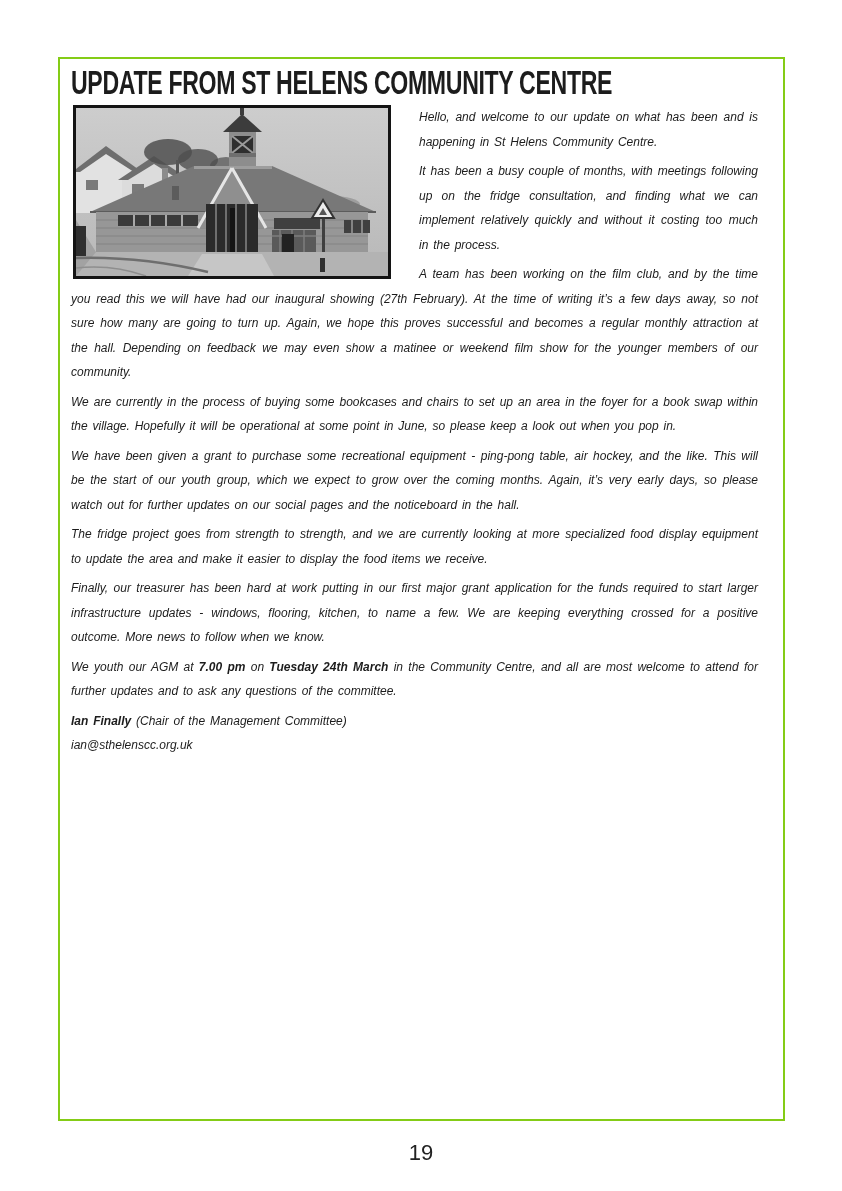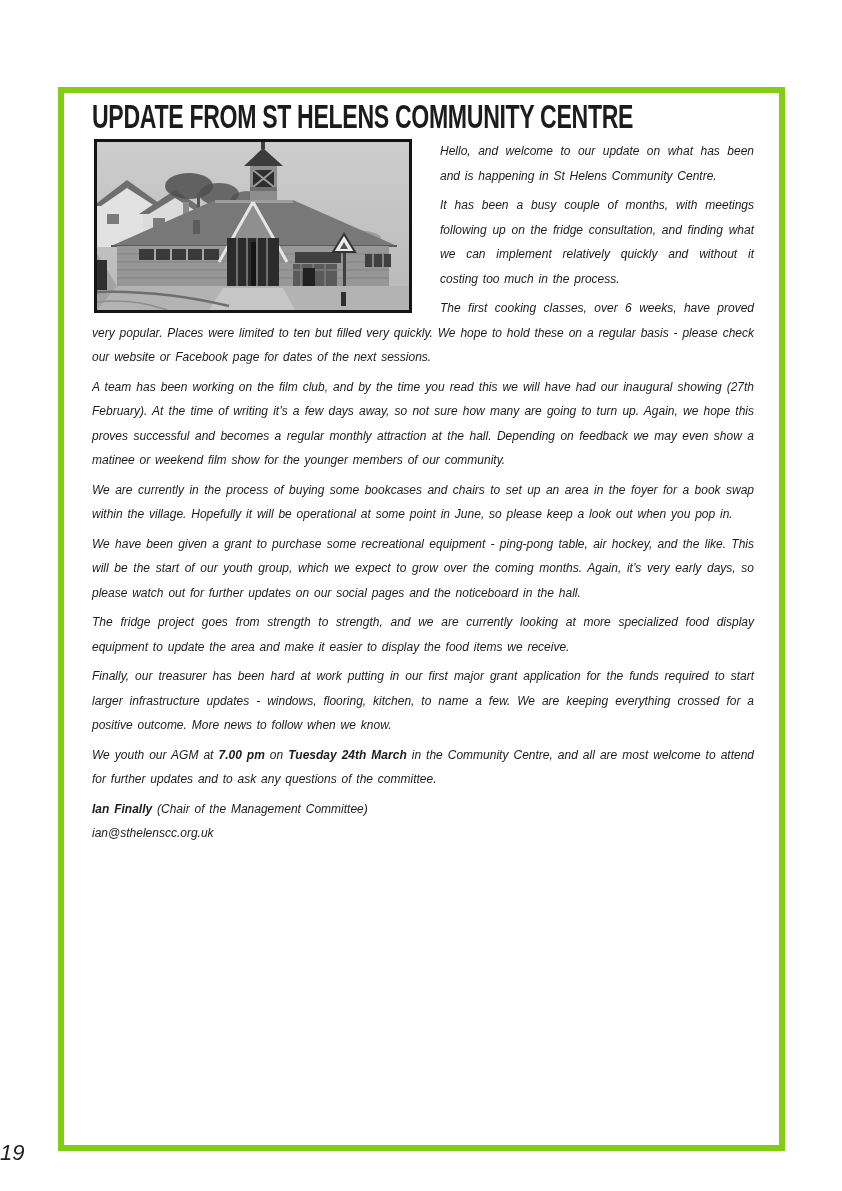--- a/index.html
+++ b/index.html
@@ -8,24 +8,23 @@
     background: #ffffff;
     font-family: "Liberation Sans", "DejaVu Sans", sans-serif;
     color: #1c1c1c;
     position: relative;
     overflow: hidden;
   }
   .frame {
     position: absolute;
     left: 58px; top: 57px;
     width: 727px; height: 1064px;
-    border: 6px solid #84cc16;
+    border: 2px solid #84cc16;
     background: #ffffff;
-    padding: 4px 25px 0 28px;
-    margin-top: 30px;
+    padding: 4px 25px 0 11px;
   }
   h1.article-title {
     font-size: 34px;
     font-weight: bold;
     line-height: 39px;
     letter-spacing: -0.5px;
     white-space: nowrap;
     margin: 0 0 3px 0;
   }
   h1.article-title .squeeze {
@@ -47,24 +46,23 @@
     line-height: 24.5px;
     word-spacing: 1.5px;
     margin: 0 0 5px 0;
     font-style: italic;
   }
   .content p b { font-weight: bold; }
   .page-number {
     position: absolute;
     left: 0; top: 1140px;
     width: 842px;
-    text-align: left;
+    text-align: center;
     font-size: 22px;
     color: #222;
-    font-style: italic;
   }
 </style>
 </head>
 <body>
 
 <div class="frame">
   <h1 class="article-title"><span class="squeeze">UPDATE FROM ST HELENS COMMUNITY CENTRE</span></h1>
 
   <div class="content">
 
@@ -151,21 +149,20 @@
           <path d="M0 150 Q 64 148 132 164" stroke="#6e6e6e" stroke-width="2.5" fill="none"></path>
           <path d="M0 160 Q 36 156 70 168" stroke="#8e8e8e" stroke-width="1.5" fill="none"></path>
           <rect x="0" y="118" width="10" height="30" fill="#2f2f2f"></rect>
           <rect x="244" y="150" width="5" height="14" fill="#303030"></rect>
         </g>
       </svg>
     </div>
 
     <p>Hello, and welcome to our update on what has been and is happening in St Helens Community Centre.</p>
     <p>It has been a busy couple of months, with meetings following up on the fridge consultation, and finding what we can implement relatively quickly and without it costing too much in the process.</p>
-    <p>The first cooking classes, over 6 weeks, have proved very popular. Places were limited to ten but filled very quickly. We hope to hold these on a regular basis - please check our website or Facebook page for dates of the next sessions.</p>
     <p>A team has been working on the film club, and by the time you read this we will have had our inaugural showing (27th February). At the time of writing it’s a few days away, so not sure how many are going to turn up. Again, we hope this proves successful and becomes a regular monthly attraction at the hall. Depending on feedback we may even show a matinee or weekend film show for the younger members of our community.</p>
     <p>We are currently in the process of buying some bookcases and chairs to set up an area in the foyer for a book swap within the village. Hopefully it will be operational at some point in June, so please keep a look out when you pop in.</p>
     <p>We have been given a grant to purchase some recreational equipment - ping-pong table, air hockey, and the like. This will be the start of our youth group, which we expect to grow over the coming months. Again, it’s very early days, so please watch out for further updates on our social pages and the noticeboard in the hall.</p>
     <p>The fridge project goes from strength to strength, and we are currently looking at more specialized food display equipment to update the area and make it easier to display the food items we receive.</p>
     <p>Finally, our treasurer has been hard at work putting in our first major grant application for the funds required to start larger infrastructure updates - windows, flooring, kitchen, to name a few. We are keeping everything crossed for a positive outcome. More news to follow when we know.</p>
 
     <p><span>We youth our AGM at </span><b>7.00 pm</b><span> on </span><b>Tuesday 24th March</b><span> in the Community Centre, and all are most welcome to attend for further updates and to ask any questions of the committee.</span></p>
 
     <p><b>Ian Finally</b><span> (Chair of the Management Committee)</span><br><span>ian@sthelenscc.org.uk</span></p>
 

